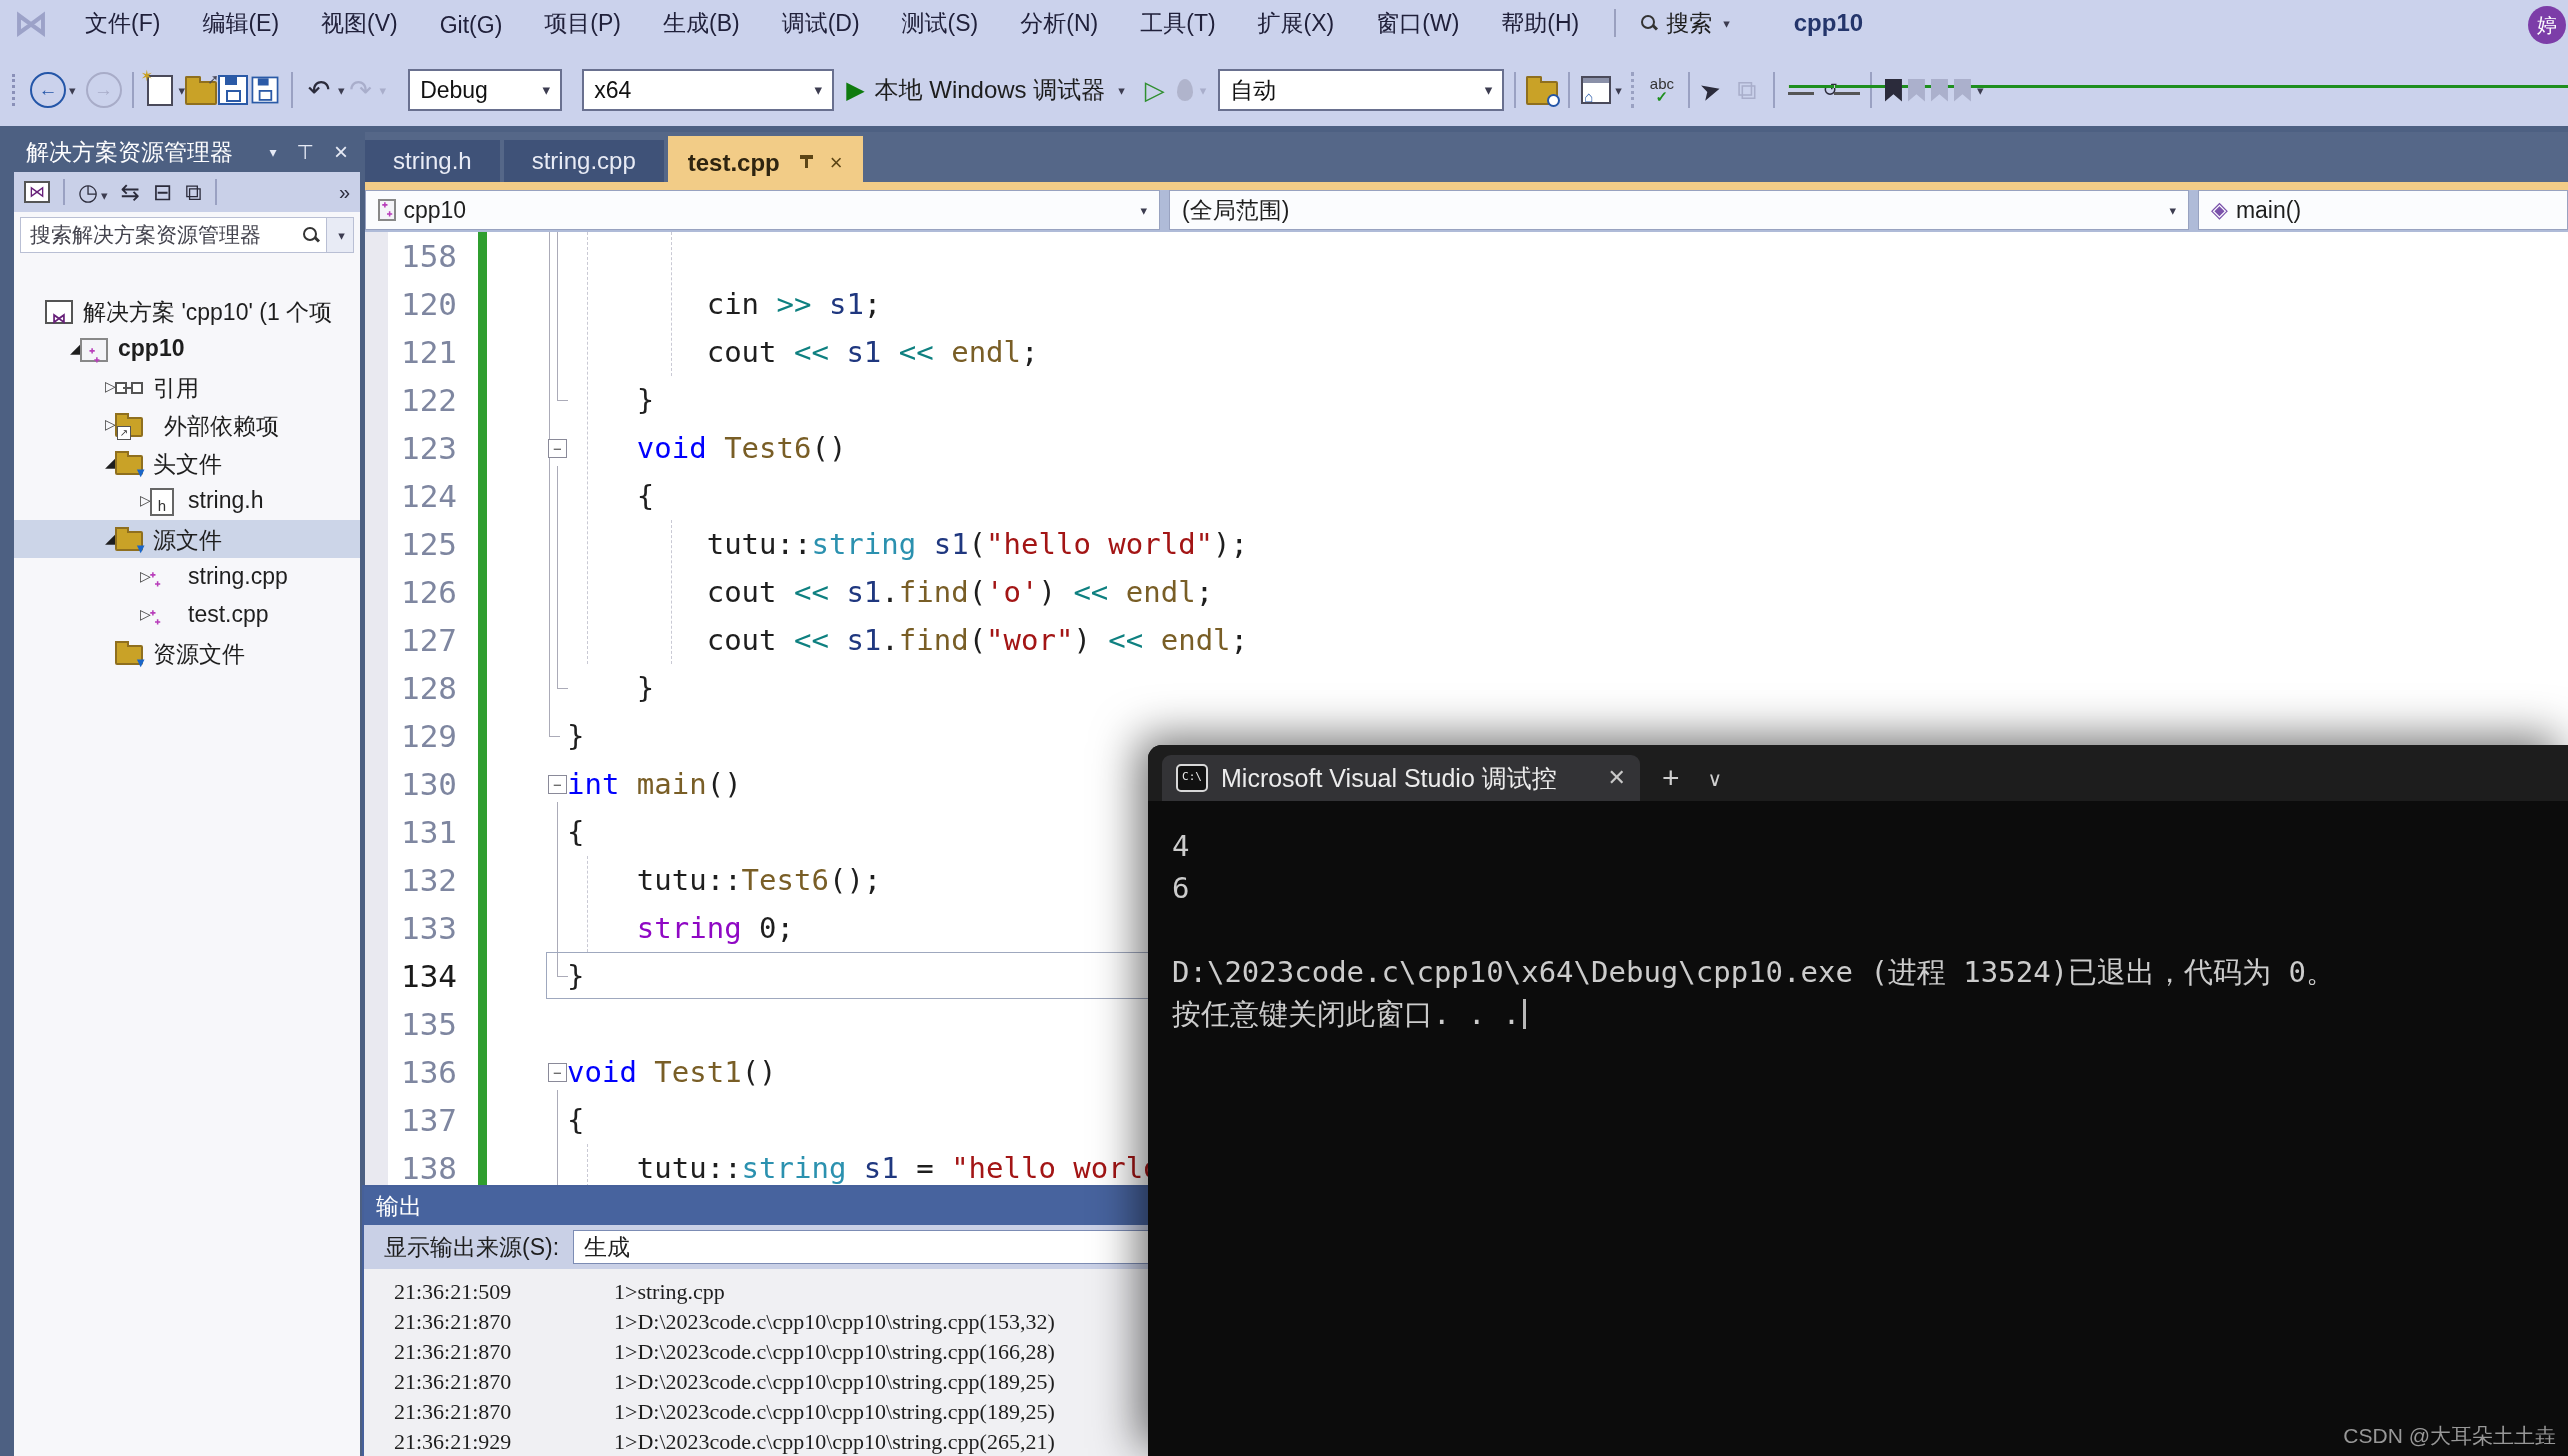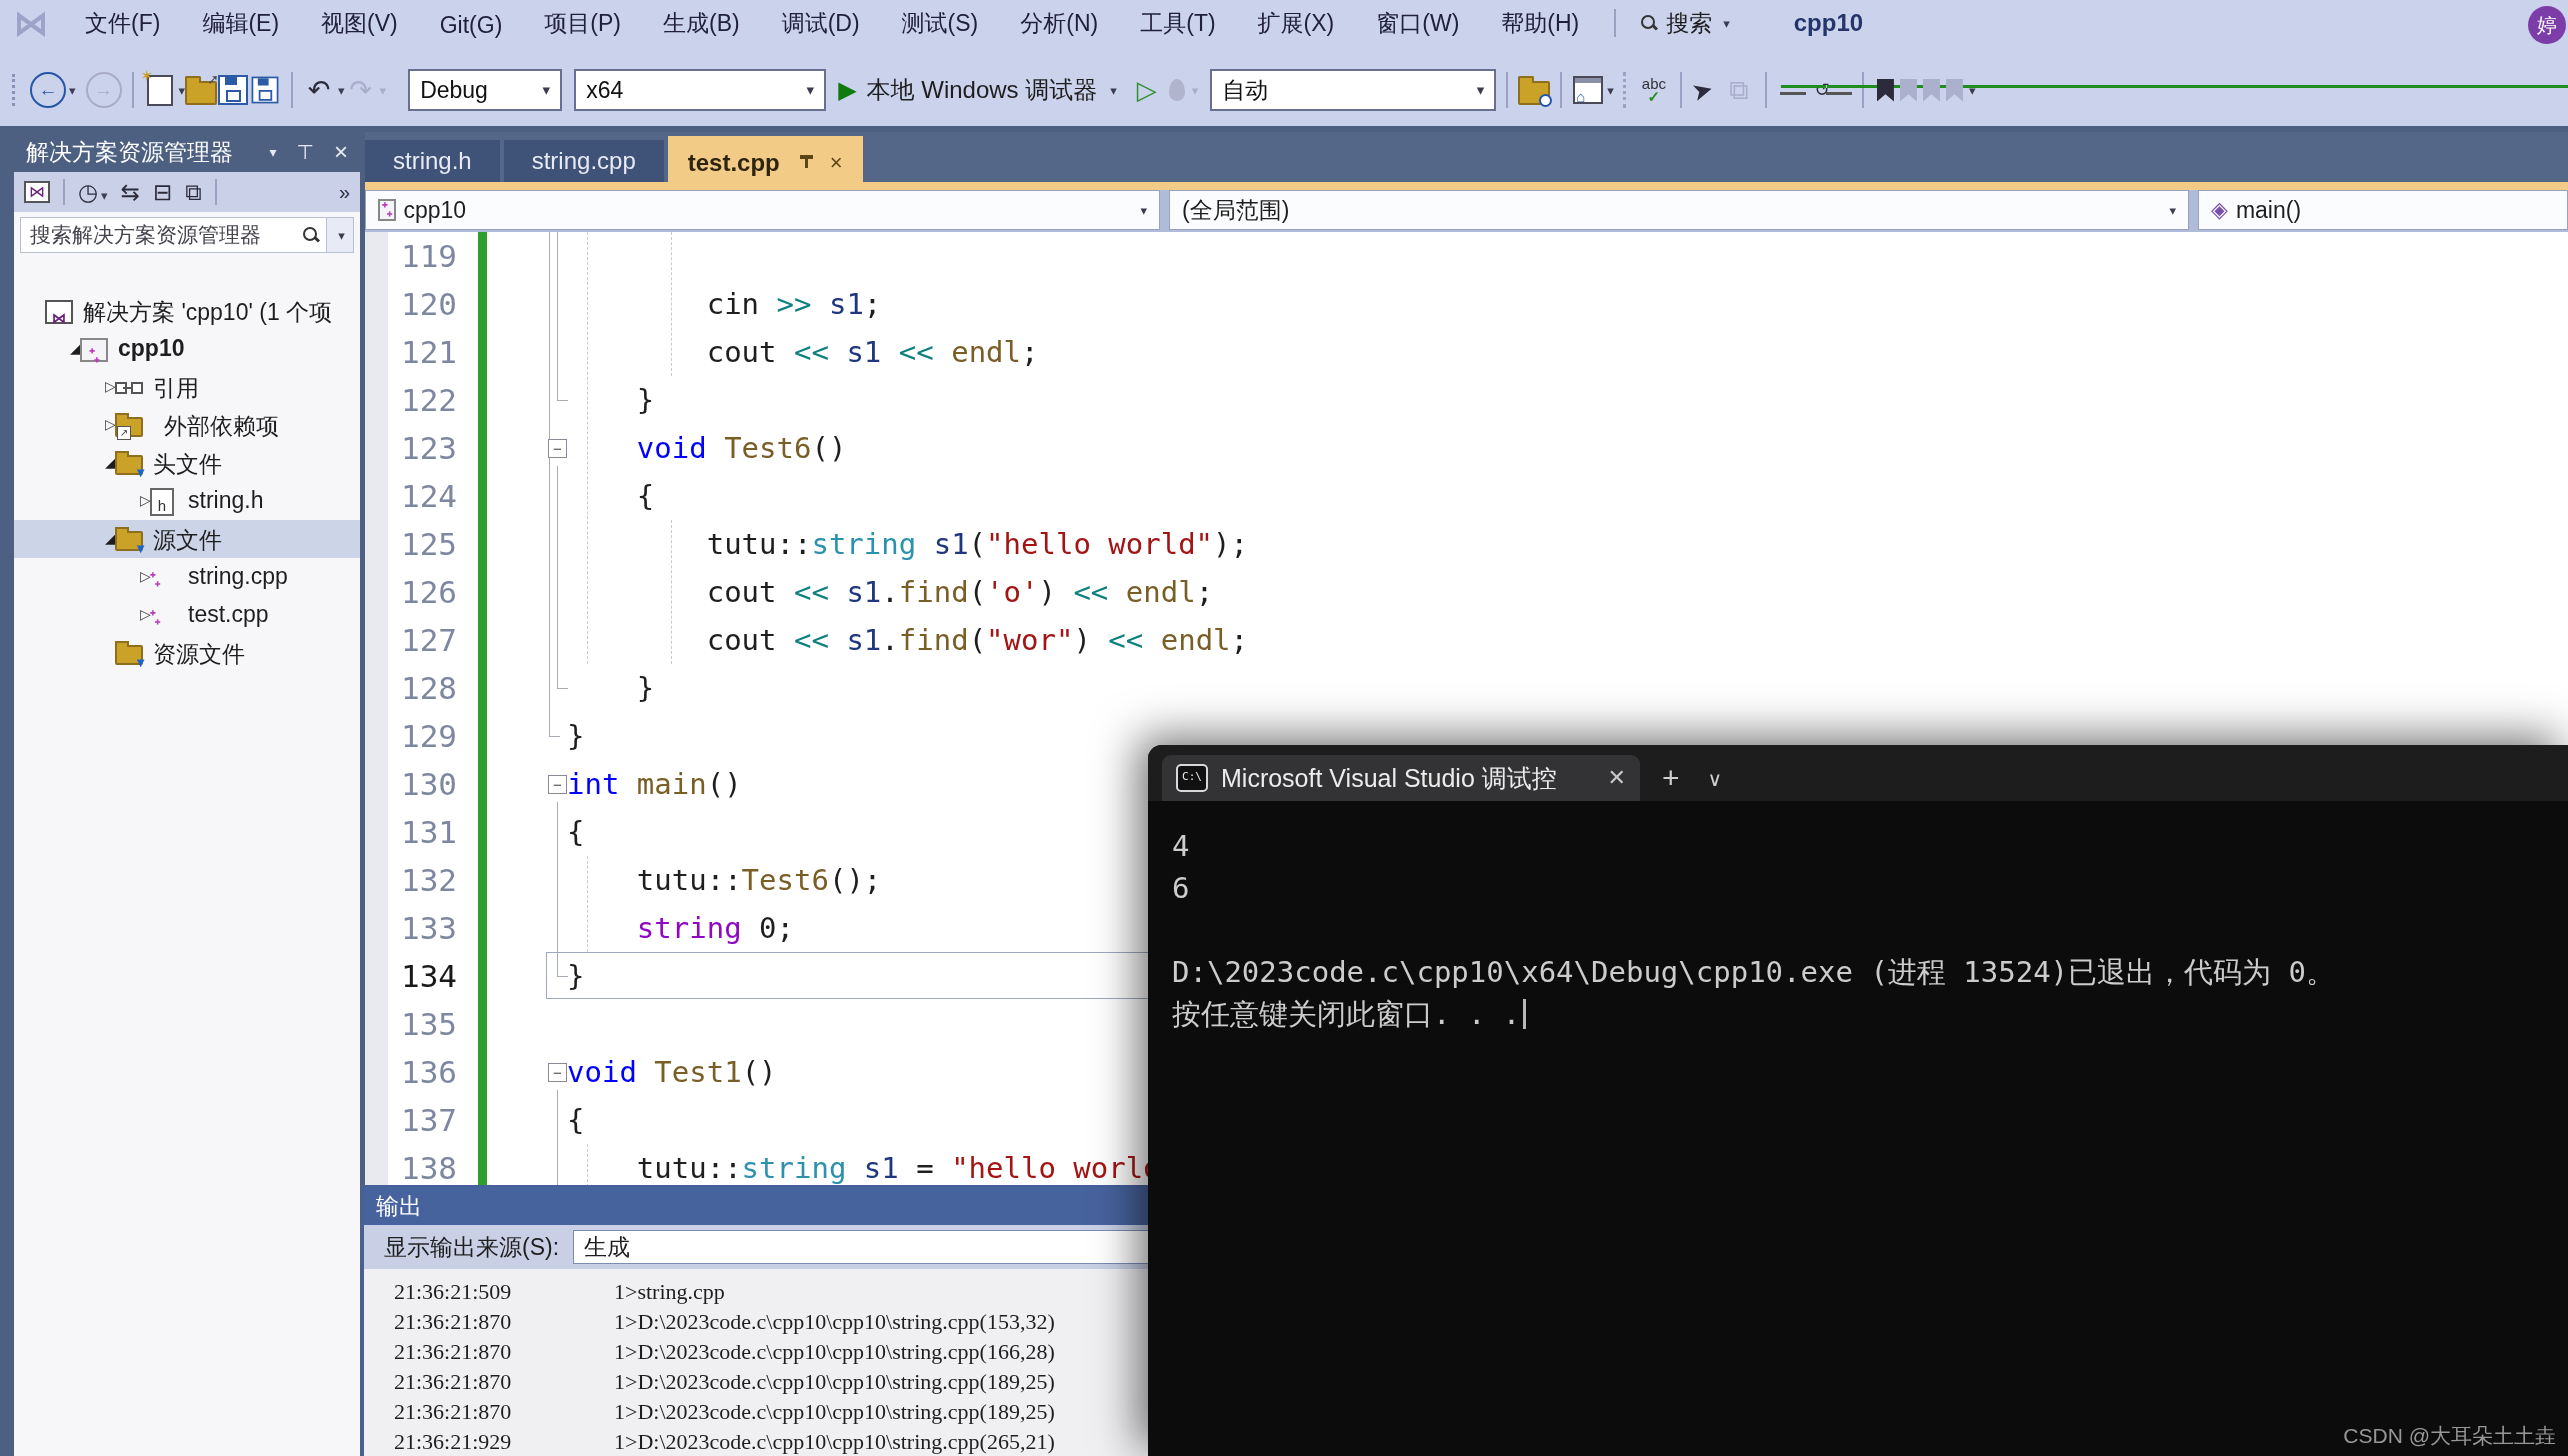--- a/index.html
+++ b/index.html
@@ -212,21 +212,21 @@
         </span>
       <span class="tb-sep"></span>
       <span class="ticon">↶</span>
       <span class="dd">▾</span>
       <span class="ticon dis">↷</span>
       <span class="dd" style="color:#A9AECB;">▾</span>
       <div class="combo" style="width:130px;margin-left:22px;">
         <span>Debug</span>
           <span class="dd">▾</span>
       </div>
-      <div class="combo" style="width:228px;margin-left:12px;">
+      <div class="combo" style="width:228px;margin-left:20px;">
         <span>x64</span>
           <span class="dd">▾</span>
       </div>
       <div class="run-btn">
         <span class="play">▶</span>
         <span>本地 Windows 调试器</span>
         <span class="dd">▾</span>
       </div>
       <span class="play-hollow" style="margin:0 8px;">▷</span>
       <span class="flame"></span>
@@ -417,21 +417,21 @@
     <div class="fl" style="left:192px;top:0;height:168px;"></div>
     <div class="fc" style="left:192px;top:168px;"></div>
     <div class="fl" style="left:192px;top:234px;height:222px;"></div>
     <div class="fc" style="left:192px;top:456px;"></div>
     <div class="fl" style="left:192px;top:570px;height:174px;"></div>
     <div class="fc" style="left:192px;top:744px;"></div>
     <div class="fl" style="left:192px;top:858px;height:95px;"></div>
     <div class="curline"></div>
     <div id="code-lines">
         <div class="cl" style="top: 0px;">
-          <span class="ln">119</span>
+          <span class="ln">158</span>
           <span class="code"></span>
         </div>
         <div class="cl" style="top: 48px;">
           <span class="ln">120</span>
           <span class="code"><span class="tk-p">        </span><span class="tk-p">cin </span><span class="tk-o">&gt;&gt;</span><span class="tk-p"> </span><span class="tk-v">s1</span><span class="tk-p">;</span></span>
         </div>
         <div class="cl" style="top: 96px;">
           <span class="ln">121</span>
           <span class="code"><span class="tk-p">        </span><span class="tk-p">cout </span><span class="tk-o">&lt;&lt;</span><span class="tk-p"> </span><span class="tk-v">s1</span><span class="tk-p"> </span><span class="tk-o">&lt;&lt;</span><span class="tk-p"> </span><span class="tk-f">endl</span><span class="tk-p">;</span></span>
         </div>

